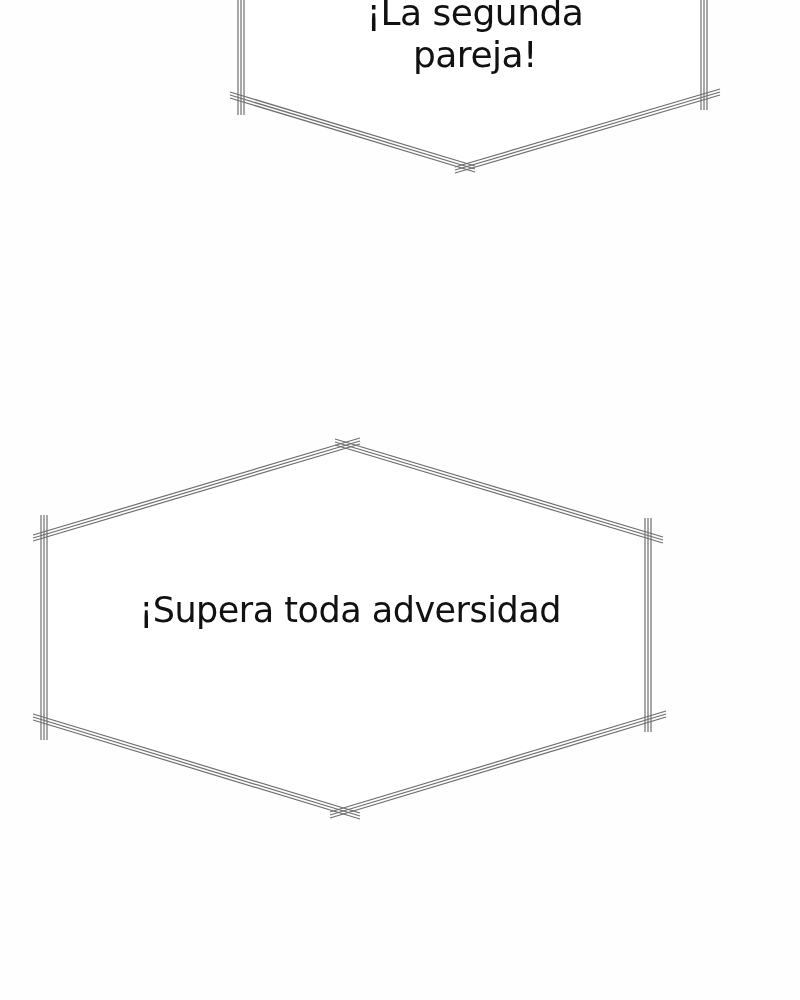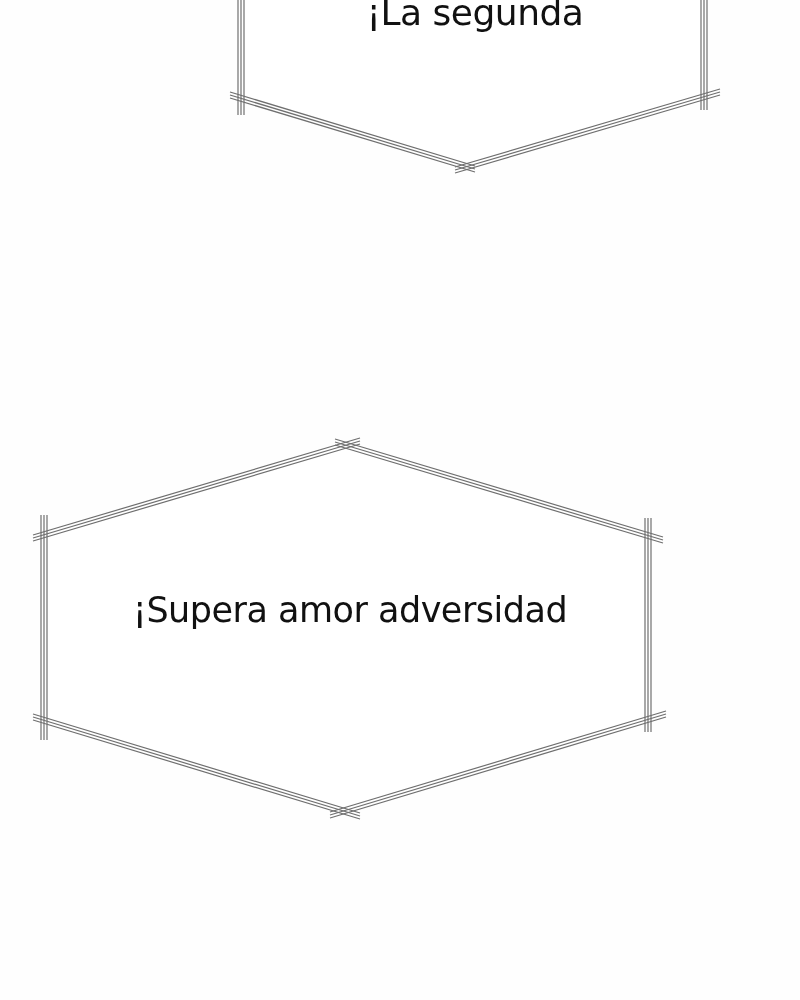--- a/index.html
+++ b/index.html
@@ -71,18 +71,19 @@
       <line x1="33" y1="720" x2="360" y2="819"></line>
 
       <line x1="330" y1="812" x2="666" y2="711"></line>
       <line x1="330" y1="815" x2="666" y2="714"></line>
       <line x1="330" y1="818" x2="666" y2="717"></line>
     </g>
   </svg>
 
   <div class="bubble-text t1">
     <div>¡La segunda</div>
+    <div>pareja!</div>
   </div>
 
   <div class="bubble-text t2">
-    <div>¡Supera amor adversidad</div>
+    <div>¡Supera toda adversidad</div>
   </div>
 </div>
 
 </body></html>

